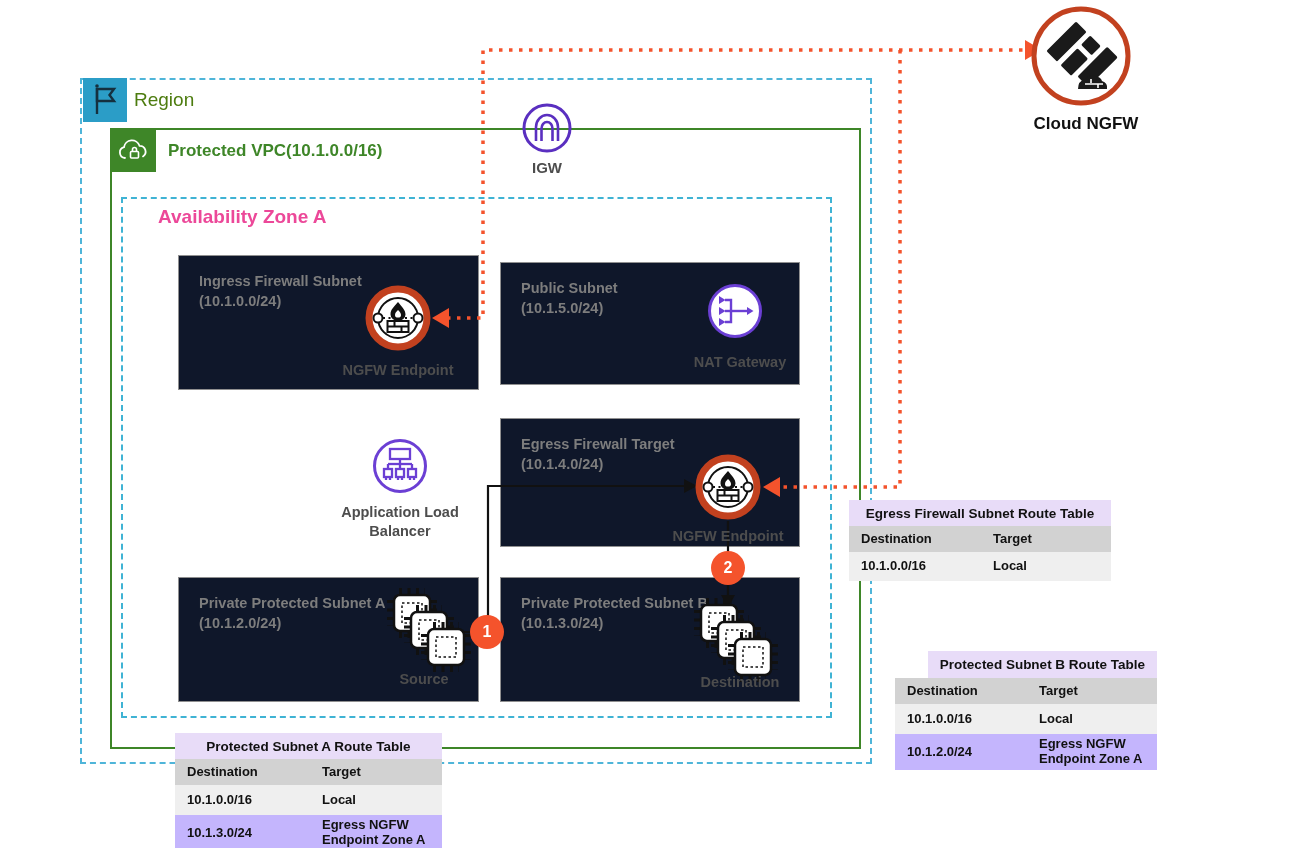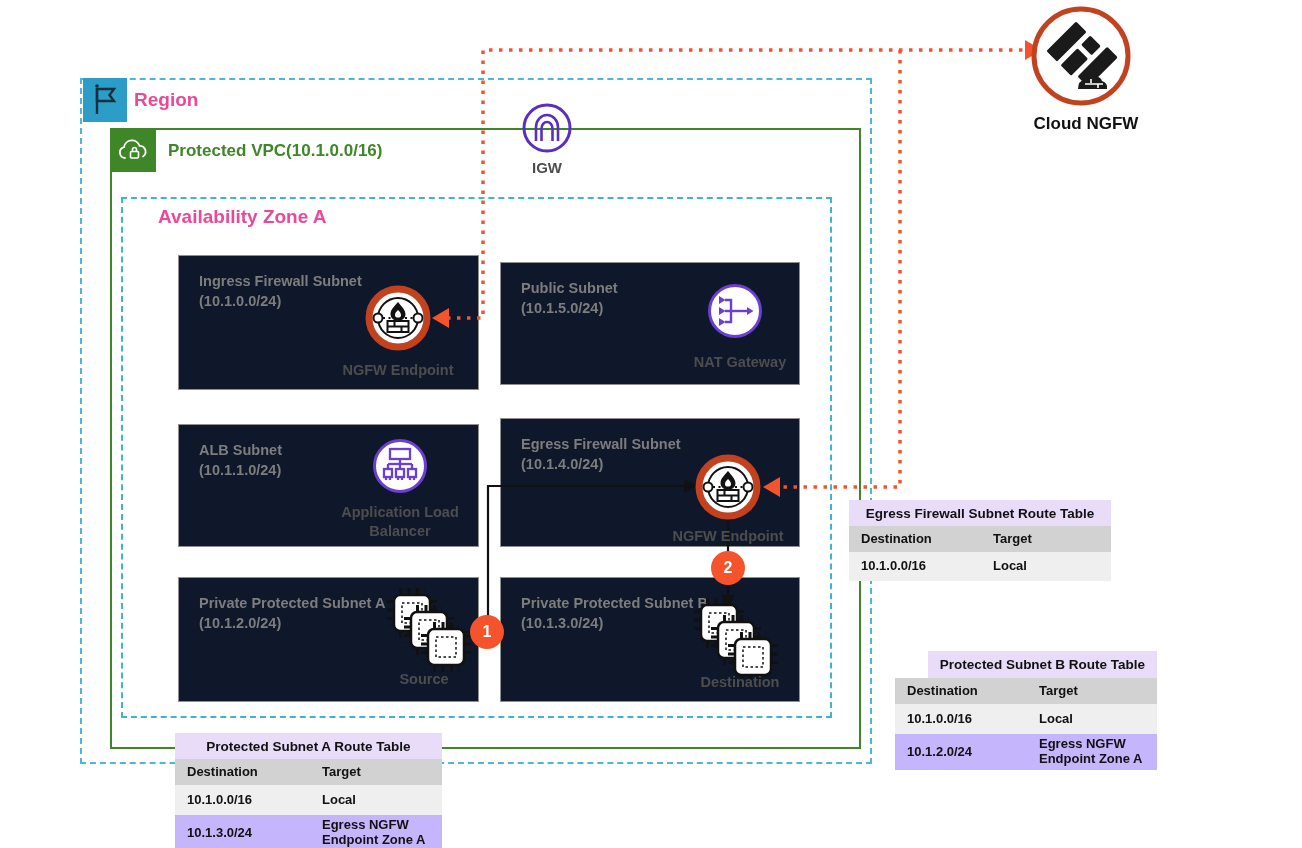--- a/index.html
+++ b/index.html
@@ -5,21 +5,21 @@
   html,body{margin:0;padding:0;background:#fff;}
   #canvas{position:relative;width:1302px;height:848px;background:#fff;overflow:hidden;
           font-family:"Liberation Sans","DejaVu Sans",sans-serif;}
   .abs{position:absolute;}
   
   .region-box{border:2px dashed #4fb5d9;}
   .vpc-box{border:2px solid #3e8628;}
   .az-box{border:2px dashed #3fb3d4;}
   .subnet{border:1.5px solid #909090;background:#0f172a;}
   .corner-sq{display:flex;align-items:center;justify-content:center;}
-  .region-label{color:#ec4899;font-weight:700;font-size:19px;}
+  .region-label{color:#4d7c0f;font-weight:400;font-size:19px;}
   .vpc-label{color:#3e8628;font-weight:700;font-size:17px;}
   .az-label{color:#ec4899;font-weight:700;font-size:19px;}
   .subnet-title{color:#7d7d7d;font-weight:600;font-size:14.5px;line-height:1.35;padding:16px 0 0 20px;}
   .icon-label{color:#4d4d4d;font-weight:700;font-size:14.5px;text-align:center;line-height:1.3;}
   .cngfw-label{color:#111;font-weight:700;font-size:17px;text-align:center;}
   
   .badge{width:34px;height:34px;border-radius:50%;background:#f4532c;color:#fff;
          display:flex;align-items:center;justify-content:center;font-weight:700;font-size:16px;}
   
   .rt{box-shadow:none;font-size:13px;color:#111;}
@@ -65,26 +65,22 @@
   <div class="abs az-label" style="left:158px;top:206px;">Availability Zone A</div>
 
   <div class="abs subnet" style="left:178px;top:255px;width:299px;height:133px;">
     <div class="subnet-title"><span>Ingress Firewall Subnet</span><br>
       <span>(10.1.0.0/24)</span></div>
   </div>
   <div class="abs subnet" style="left:500px;top:262px;width:298px;height:121px;">
     <div class="subnet-title"><span>Public Subnet</span><br>
       <span>(10.1.5.0/24)</span></div>
   </div>
-  <div class="abs subnet" style="left:178px;top:424px;width:299px;height:121px;">
-    <div class="subnet-title"><span>ALB Subnet</span><br>
-      <span>(10.1.1.0/24)</span></div>
-  </div>
   <div class="abs subnet" style="left:500px;top:418px;width:298px;height:127px;">
-    <div class="subnet-title"><span>Egress  Firewall Subnet</span><br>
+    <div class="subnet-title"><span>Egress  Firewall Target</span><br>
       <span>(10.1.4.0/24)</span></div>
   </div>
   <div class="abs subnet" style="left:178px;top:577px;width:299px;height:123px;">
     <div class="subnet-title"><span>Private Protected Subnet A</span><br>
       <span>(10.1.2.0/24)</span></div>
   </div>
   <div class="abs subnet" style="left:500px;top:577px;width:298px;height:123px;">
     <div class="subnet-title"><span>Private Protected Subnet B</span><br>
       <span>(10.1.3.0/24)</span></div>
   </div>

